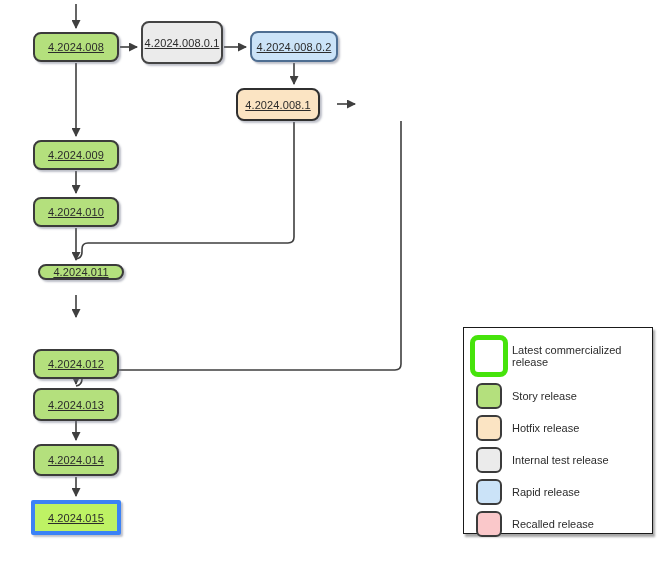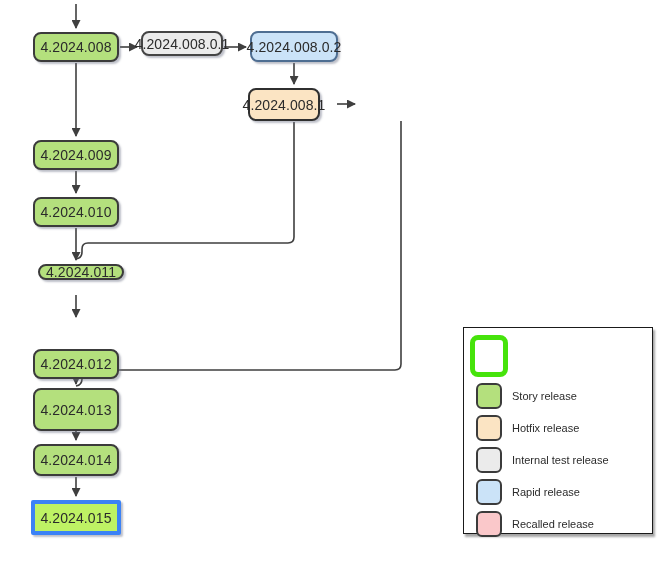--- a/index.html
+++ b/index.html
@@ -4,24 +4,24 @@
 <style>
   html,body{margin:0;padding:0;background:#ffffff;}
   body{font-family:"Liberation Sans", sans-serif;}
   .canvas{
     position:relative;width:672px;height:561px;background:#ffffff;overflow:hidden;
   }
   svg.connectors{position:absolute;left:0;top:0;width:672px;height:561px;}
   .node{
     position:absolute;box-sizing:border-box;
     display:flex;align-items:center;justify-content:center;
-    font-size:14px;color:#2b2b2b;letter-spacing:0.1px;
+    font-size:11px;color:#2b2b2b;letter-spacing:0.1px;
     border:2px solid #3b3b3b;border-radius:8px;
     box-shadow:2px 2px 2px rgba(110,115,135,0.45);
-    background:#ffffff;white-space:nowrap;
+    background:#ffffff;white-space:nowrap;text-decoration:underline;
   }
   .t-story{background:#b4e07d;}
   .t-internal{background:#ebebeb;border-color:#444444;}
   .t-rapid{background:#cbe3f8;border-color:#4e6e92;}
   .t-hotfix{background:#fbe4c3;border-color:#2f2f2f;}
   .latest{
     background:#bef264;border:4px solid #3b82f6;border-radius:2px;
   }
   
   .legend{
@@ -65,36 +65,37 @@
       <path d="M294,122 L294,237 Q294,243 288,243 L88,243 Q82,243 82,249 L82,252 Q82,258 76,259"></path>
       <path d="M76,295 L76,317" marker-end="url(#arrow)"></path>
       <path d="M76,352 L76,384" marker-end="url(#arrow)"></path>
       <path d="M401,121 L401,364 Q401,370 395,370 L88,370 Q82,370 82,376 L82,379 Q82,385 76,386"></path>
       <path d="M76,419 L76,440" marker-end="url(#arrow)"></path>
       <path d="M76,477 L76,496" marker-end="url(#arrow)"></path>
     </g>
   </svg>
 
   <div class="node t-story" style="left:33px;  top:32px; width:86px; height:30px;">4.2024.008</div>
-  <div class="node t-internal" style="left:141px; top:31px; width:82px; height:25px;">4.2024.008.0.1</div>
+  <div class="node t-internal" style="left:141px; top:21px; width:82px; height:43px;">4.2024.008.0.1</div>
   <div class="node t-rapid" style="left:250px; top:31px; width:88px; height:31px;">4.2024.008.0.2</div>
-  <div class="node t-hotfix" style="left:248px; top:88px; width:72px; height:33px;">4.2024.008.1</div>
+  <div class="node t-hotfix" style="left:236px; top:88px; width:84px; height:33px;">4.2024.008.1</div>
   <div class="node t-story" style="left:33px;  top:140px;width:86px; height:30px;">4.2024.009</div>
   <div class="node t-story" style="left:33px;  top:197px;width:86px; height:30px;">4.2024.010</div>
   <div class="node t-story" style="left:38px;  top:264px;width:86px; height:16px;">4.2024.011</div>
   <div class="node t-story" style="left:33px;  top:321px;width:86px; height:30px;margin-top:28px;">4.2024.012</div>
-  <div class="node t-story" style="left:33px;  top:388px;width:86px; height:43px;">4.2024.013</div>
+  <div class="node t-story" style="left:33px;  top:388px;width:86px; height:33px;">4.2024.013</div>
   <div class="node t-story" style="left:33px;  top:444px;width:86px; height:32px;">4.2024.014</div>
   <div class="node latest" style="left:31px;  top:500px;width:90px; height:35px;">4.2024.015</div>
 
   <div class="legend">
     <div class="legend-item">
       <span class="sw-cell">
           <span class="sw-latest"></span>
         </span>
+      <span class="legend-label">Latest commercialized release</span>
     </div>
     <div class="legend-item">
       <span class="sw-cell">
           <span class="sw sw-story"></span>
         </span>
       <span class="legend-label">Story release</span>
     </div>
     <div class="legend-item">
       <span class="sw-cell">
           <span class="sw sw-hotfix"></span>

